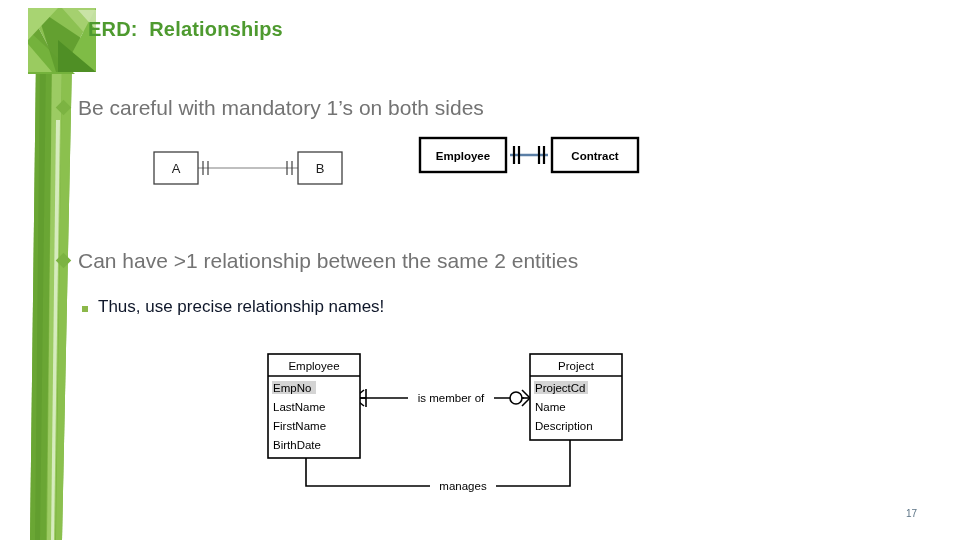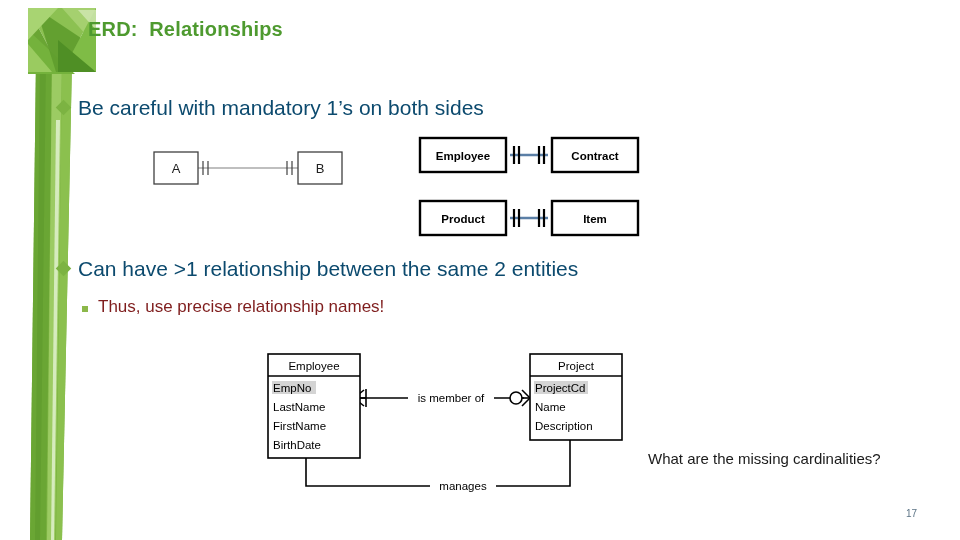--- a/index.html
+++ b/index.html
@@ -48,41 +48,41 @@
     width: 11px;
     height: 11px;
     background: #7cb342;
     transform: rotate(45deg);
     margin-top: 7px;
     margin-right: 9px;
     flex: 0 0 auto;
   }
   .bullet-text {
     font-size: 21px;
-    color: #0c4a6e;
+    color: #737373;
     line-height: 1.2;
     white-space: pre;
   }
   .sq {
     width: 6px;
     height: 6px;
     background: #8cb84a;
     margin-top: 9px;
     margin-right: 10px;
     flex: 0 0 auto;
   }
   .sub-text {
     font-size: 17px;
-    color: #7f1d1d;
+    color: #0f172a;
     line-height: 1.2;
     white-space: pre;
   }
 
   #bullet-1 { left: 58px; top: 95px; }
-  #bullet-2 { left: 58px; top: 256px; }
+  #bullet-2 { left: 58px; top: 248px; }
   #bullet-2-sub { left: 82px; top: 297px; }
 
   
   #ab-diagram {
     position: absolute;
     left: 148px;
     top: 144px;
     width: 200px;
     height: 48px;
   }
@@ -193,37 +193,20 @@
         <line x1="96" y1="10" x2="96" y2="28"></line>
         <line x1="101" y1="10" x2="101" y2="28"></line>
       </g>
       <g stroke="#000000" stroke-width="2.2">
         <line x1="121" y1="10" x2="121" y2="28"></line>
         <line x1="126" y1="10" x2="126" y2="28"></line>
       </g>
     </svg>
   </div>
 
-  <div class="pair-diagram" id="pair-product-item">
-    <svg width="222" height="38" viewBox="0 0 222 38">
-      <line x1="92" y1="19" x2="130" y2="19" stroke="#5b7fa6" stroke-width="2.4"></line>
-      <rect x="2" y="2" width="86" height="34" fill="#ffffff" stroke="#000000" stroke-width="2.4"></rect>
-      <text x="45" y="24" font-family="Liberation Sans, sans-serif" font-size="11.5" font-weight="bold" fill="#000000" text-anchor="middle">Product</text>
-      <rect x="134" y="2" width="86" height="34" fill="#ffffff" stroke="#000000" stroke-width="2.4"></rect>
-      <text x="177" y="24" font-family="Liberation Sans, sans-serif" font-size="11.5" font-weight="bold" fill="#000000" text-anchor="middle">Item</text>
-      <g stroke="#000000" stroke-width="2.2">
-        <line x1="96" y1="10" x2="96" y2="28"></line>
-        <line x1="101" y1="10" x2="101" y2="28"></line>
-      </g>
-      <g stroke="#000000" stroke-width="2.2">
-        <line x1="121" y1="10" x2="121" y2="28"></line>
-        <line x1="126" y1="10" x2="126" y2="28"></line>
-      </g>
-    </svg>
-  </div>
 
   <div class="bullet-row" id="bullet-2">
     <span class="diamond"></span>
     <span class="bullet-text">Can have &gt;1 relationship between the same 2 entities</span>
   </div>
 
   <div class="bullet-row" id="bullet-2-sub">
     <span class="sq"></span>
     <span class="sub-text">Thus, use precise relationship names!</span>
   </div>
@@ -270,17 +253,16 @@
         <line x1="268" y1="28" x2="360" y2="28" stroke="#000000" stroke-width="1.6"></line>
         <text x="314" y="22" font-family="Liberation Sans, sans-serif" font-size="11.5" fill="#000000" text-anchor="middle">Project</text>
         <rect x="272" y="33" width="54" height="13" fill="#d4d4d4"></rect>
         <text x="273" y="44" font-family="Liberation Sans, sans-serif" font-size="11.5" fill="#000000">ProjectCd</text>
         <text x="273" y="63" font-family="Liberation Sans, sans-serif" font-size="11.5" fill="#000000">Name</text>
         <text x="273" y="82" font-family="Liberation Sans, sans-serif" font-size="11.5" fill="#000000">Description</text>
       </g>
     </svg>
   </div>
 
-  <div id="question">What are the missing cardinalities?</div>
 
   <div id="page-number">17</div>
 
 </div>
 
 </body></html>

